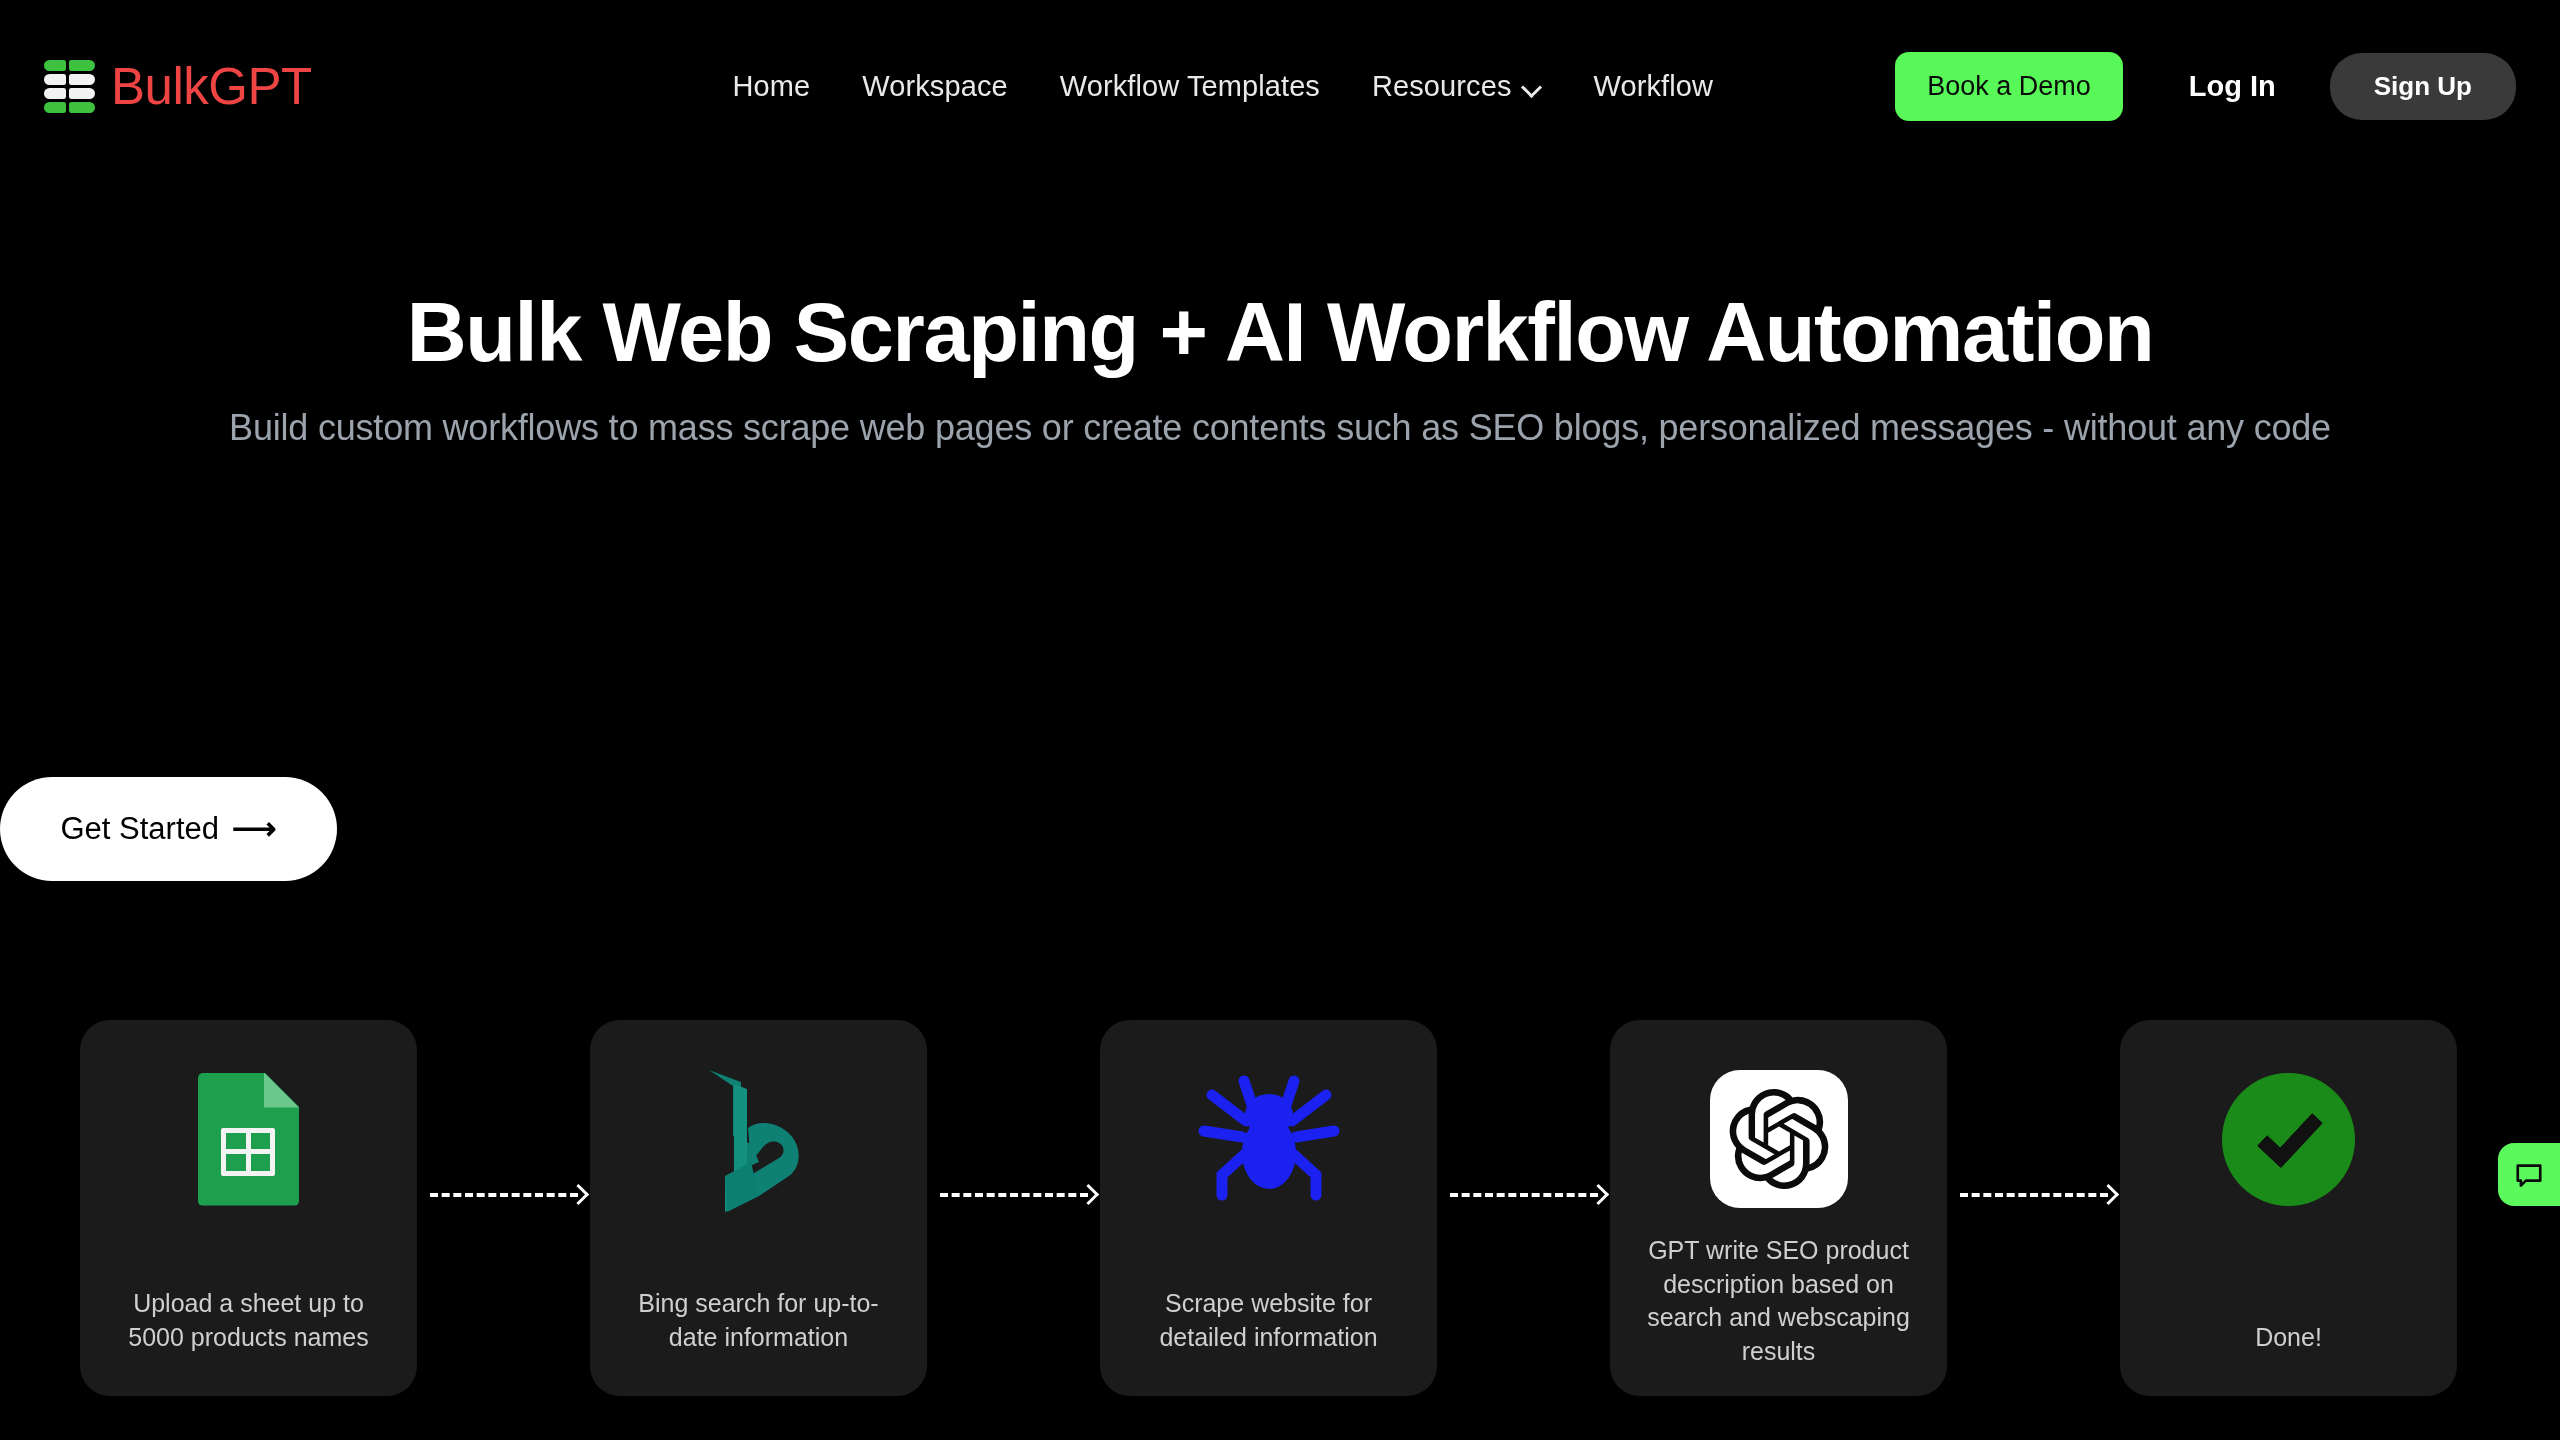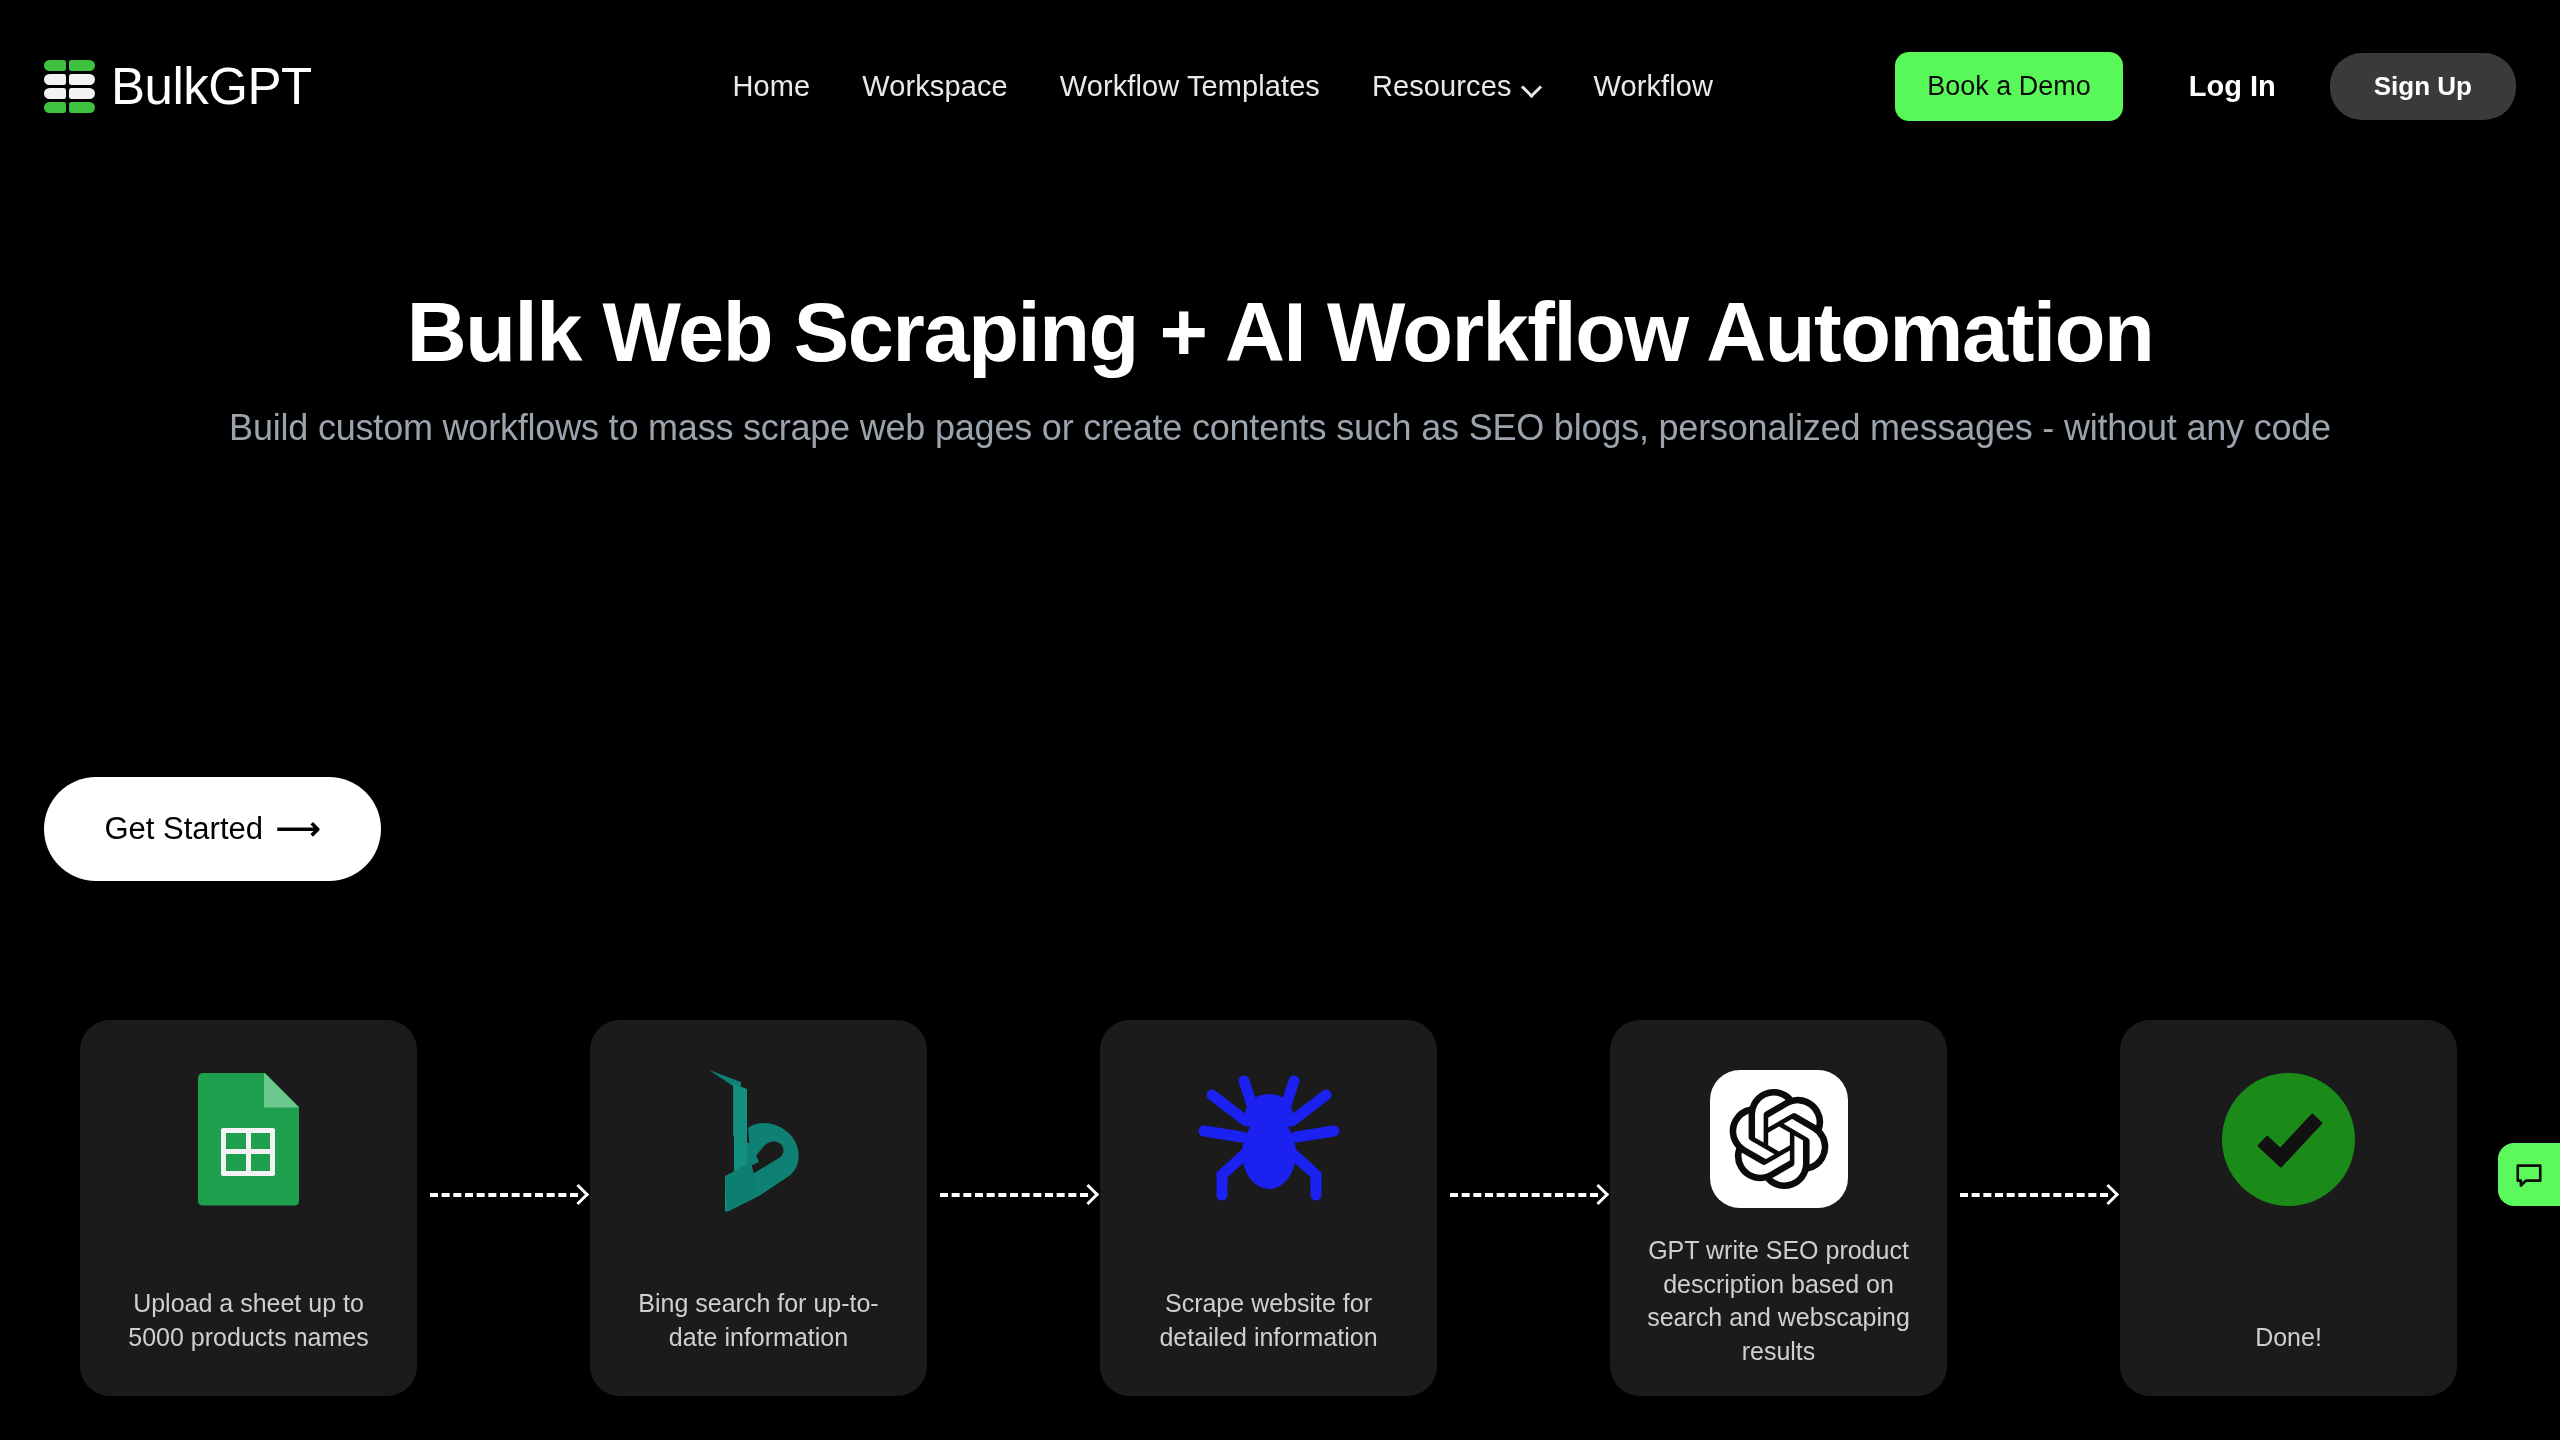--- a/index.html
+++ b/index.html
@@ -48,21 +48,21 @@
   .bar { border-radius: 7px; }
   .bar.g { background: #3ec13e; }
   .bar.w { background: #f2f2f2; }
   .bar.r-l { border-radius: 7px 3px 3px 7px; }
   .bar.r-r { border-radius: 3px 7px 7px 3px; }
 
   .brand-name {
     font-size: 51px;
     font-weight: 400;
     letter-spacing: -0.5px;
-    color: #ffffff;
+    color: #ef4444;
     line-height: 1;
   }
 
   .nav-links {
     display: flex;
     align-items: center;
     gap: 0px;
     margin-left: 395px;
   }
 
@@ -171,21 +171,20 @@
 
   
   .cta-row {
     position: absolute;
     top: 777px;
     left: 0;
     width: 2560px;
     display: flex;
     justify-content: space-between;
     gap: 36px;
-    padding-left: 44px;
   }
 
   .btn-get {
     background: #ffffff;
     color: #000000;
     font-size: 31px;
     font-weight: 400;
     border: none;
     border-radius: 52px;
     width: 337px;

